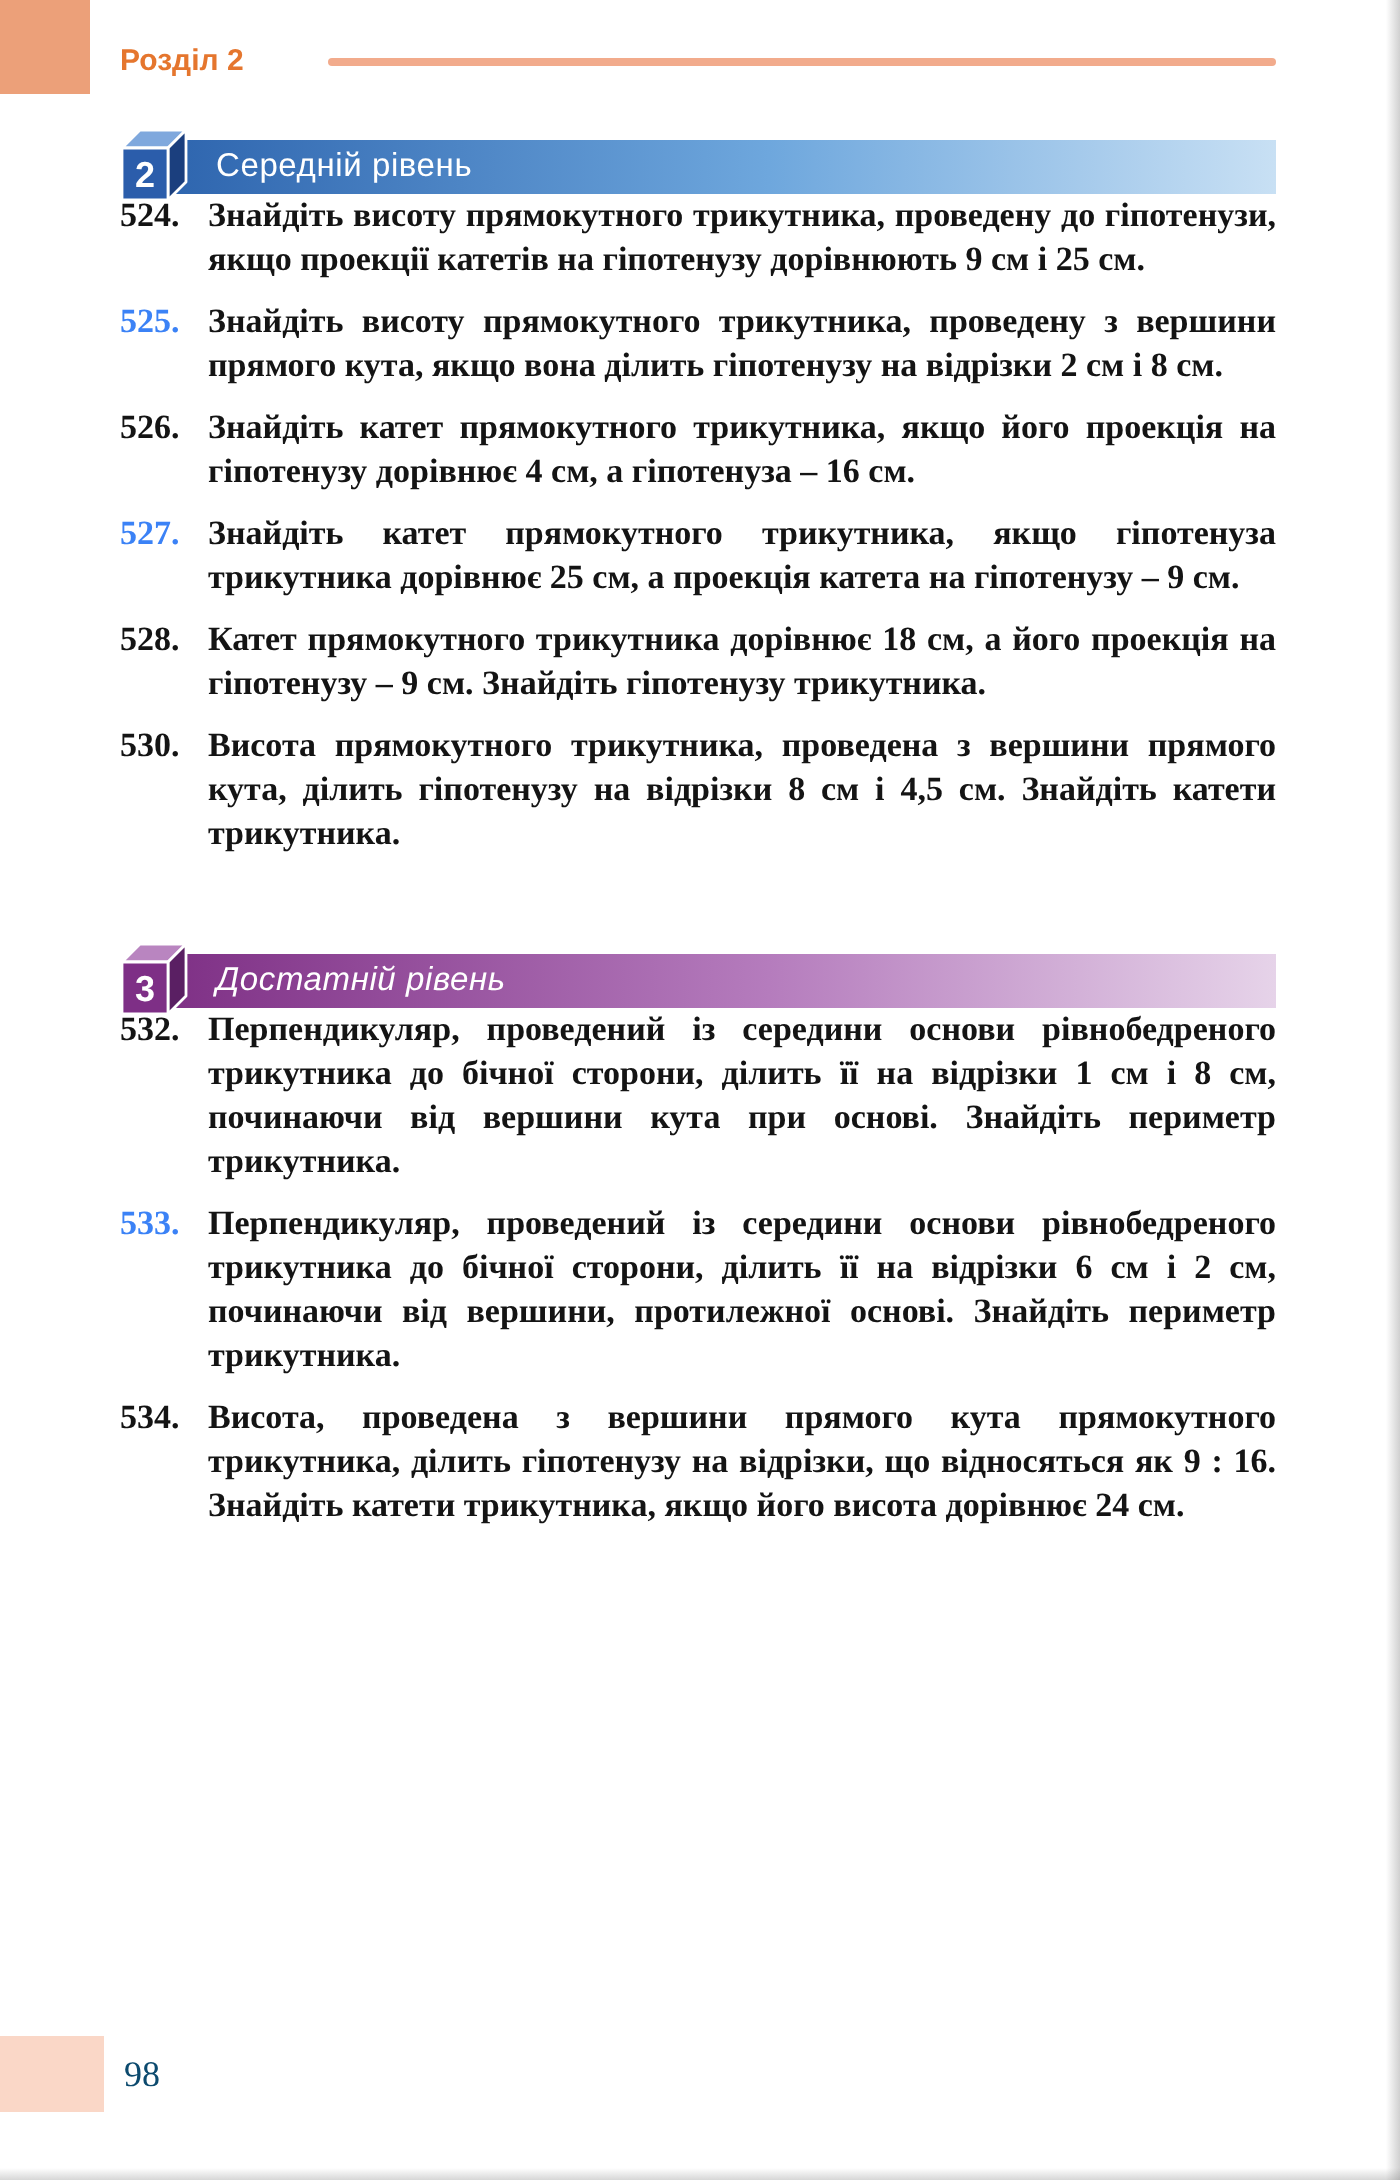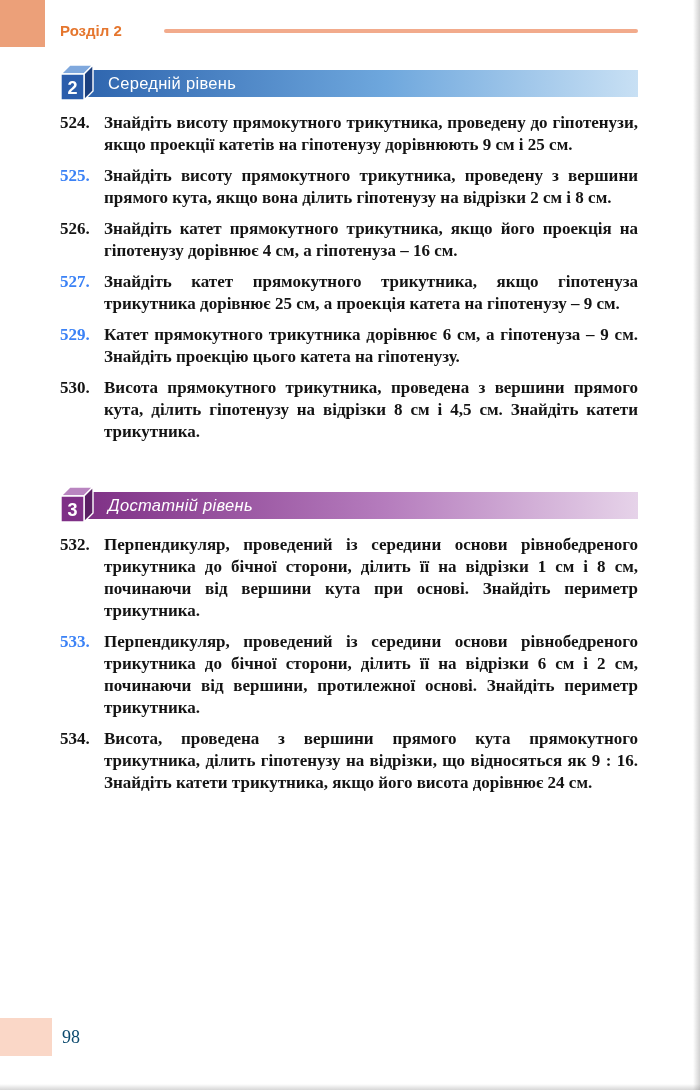--- a/index.html
+++ b/index.html
@@ -34,21 +34,21 @@
   
   .banner { position:relative; height:27px; }
   .banner .bar { margin-left:15px; height:27px; display:flex; align-items:center; padding-left:33px; }
   .bar-blue   { background:linear-gradient(to right, #2c63ad 0%, #6ea7dd 55%, #c8e0f4 100%); }
   .bar-purple { background:linear-gradient(to right, #7d2e84 0%, #b57cbd 55%, #e6d3e9 100%);font-style:italic; }
   .banner-title { font-family:"Liberation Sans", sans-serif; font-size:16.5px;
     color:#ffffff; letter-spacing:0.3px; }
   .cube { position:absolute; left:-2px; top:-8px; width:38px; height:42px; display:block; }
 
   
-  .problems { margin-top:15px; }
+  .problems { }
   .problem { position:relative; padding-left:44px; margin-bottom:9px;
     font-size:17px; line-height:22px; font-weight:600; }
   .num { position:absolute; left:0; top:0; font-weight:700; color:#141414; }
   .num.blue { color:#3b82f6; }
   .ptext { text-align:justify; }
 
   .section-gap { height:40px; }
 
   
   .footer-block { position:absolute; left:0; top:1018px; width:52px; height:38px; background:#fad7c7; }
@@ -95,25 +95,25 @@
       <div class="problem">
         <span class="num">526.</span>
         <div class="ptext">Знайдіть катет прямокутного трикутника, якщо його проекція на гіпотенузу дорівнює 4 см, а гіпотенуза – 16 см.</div>
       </div>
 
       <div class="problem">
         <span class="num blue">527.</span>
         <div class="ptext">Знайдіть катет прямокутного трикутника, якщо гіпотенуза трикутника дорівнює 25 см, а проекція катета на гіпотенузу – 9 см.</div>
       </div>
 
+      <div class="problem">
+        <span class="num">528.</span>
+        <div class="ptext">Катет прямокутного трикутника дорівнює 18 см, а його проекція на гіпотенузу – 9 см. Знайдіть гіпотенузу трикутника.</div>
+      </div>
 
-      <div class="problem">
-        <span class="num blue">529.</span>
-        <div class="ptext">Катет прямокутного трикутника дорівнює 6 см, а гіпотенуза – 9 см. Знайдіть проекцію цього катета на гіпотенузу.</div>
-      </div>
 
       <div class="problem">
         <span class="num">530.</span>
         <div class="ptext">Висота прямокутного трикутника, проведена з вершини прямого кута, ділить гіпотенузу на відрізки 8 см і 4,5 см. Знайдіть катети трикутника.</div>
       </div>
 
 
     </div>
 
     <div class="section-gap"></div>

